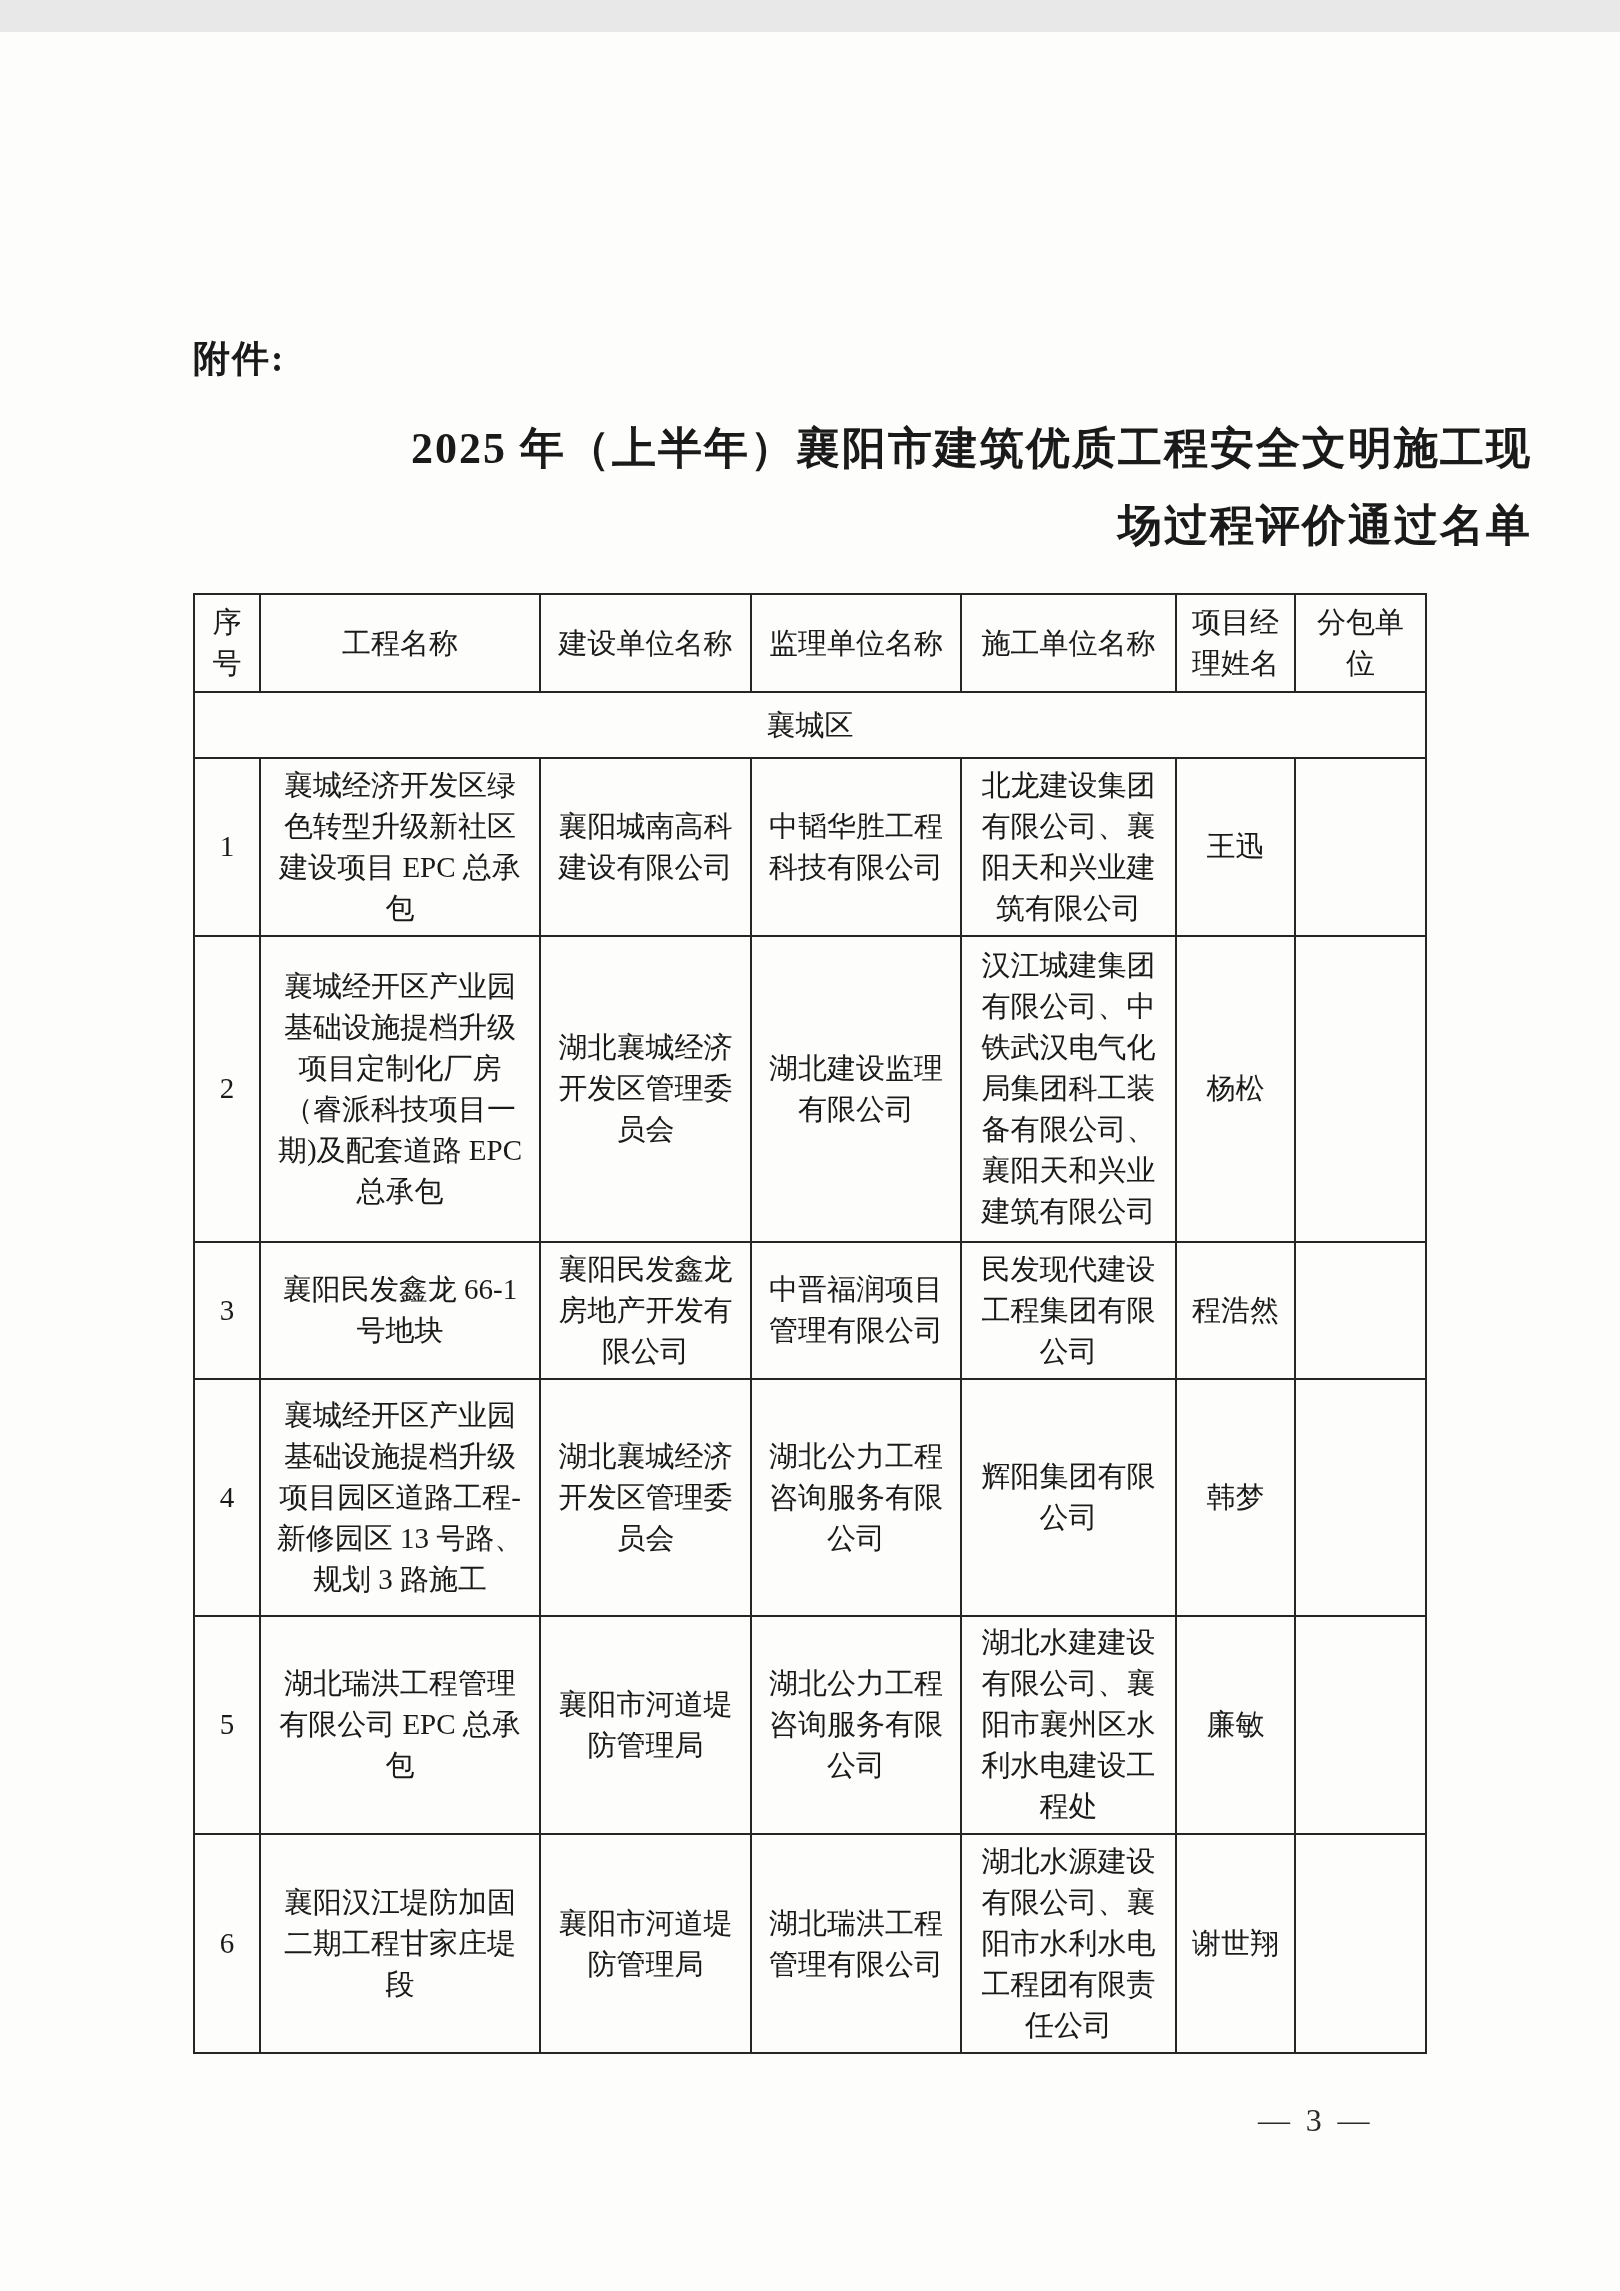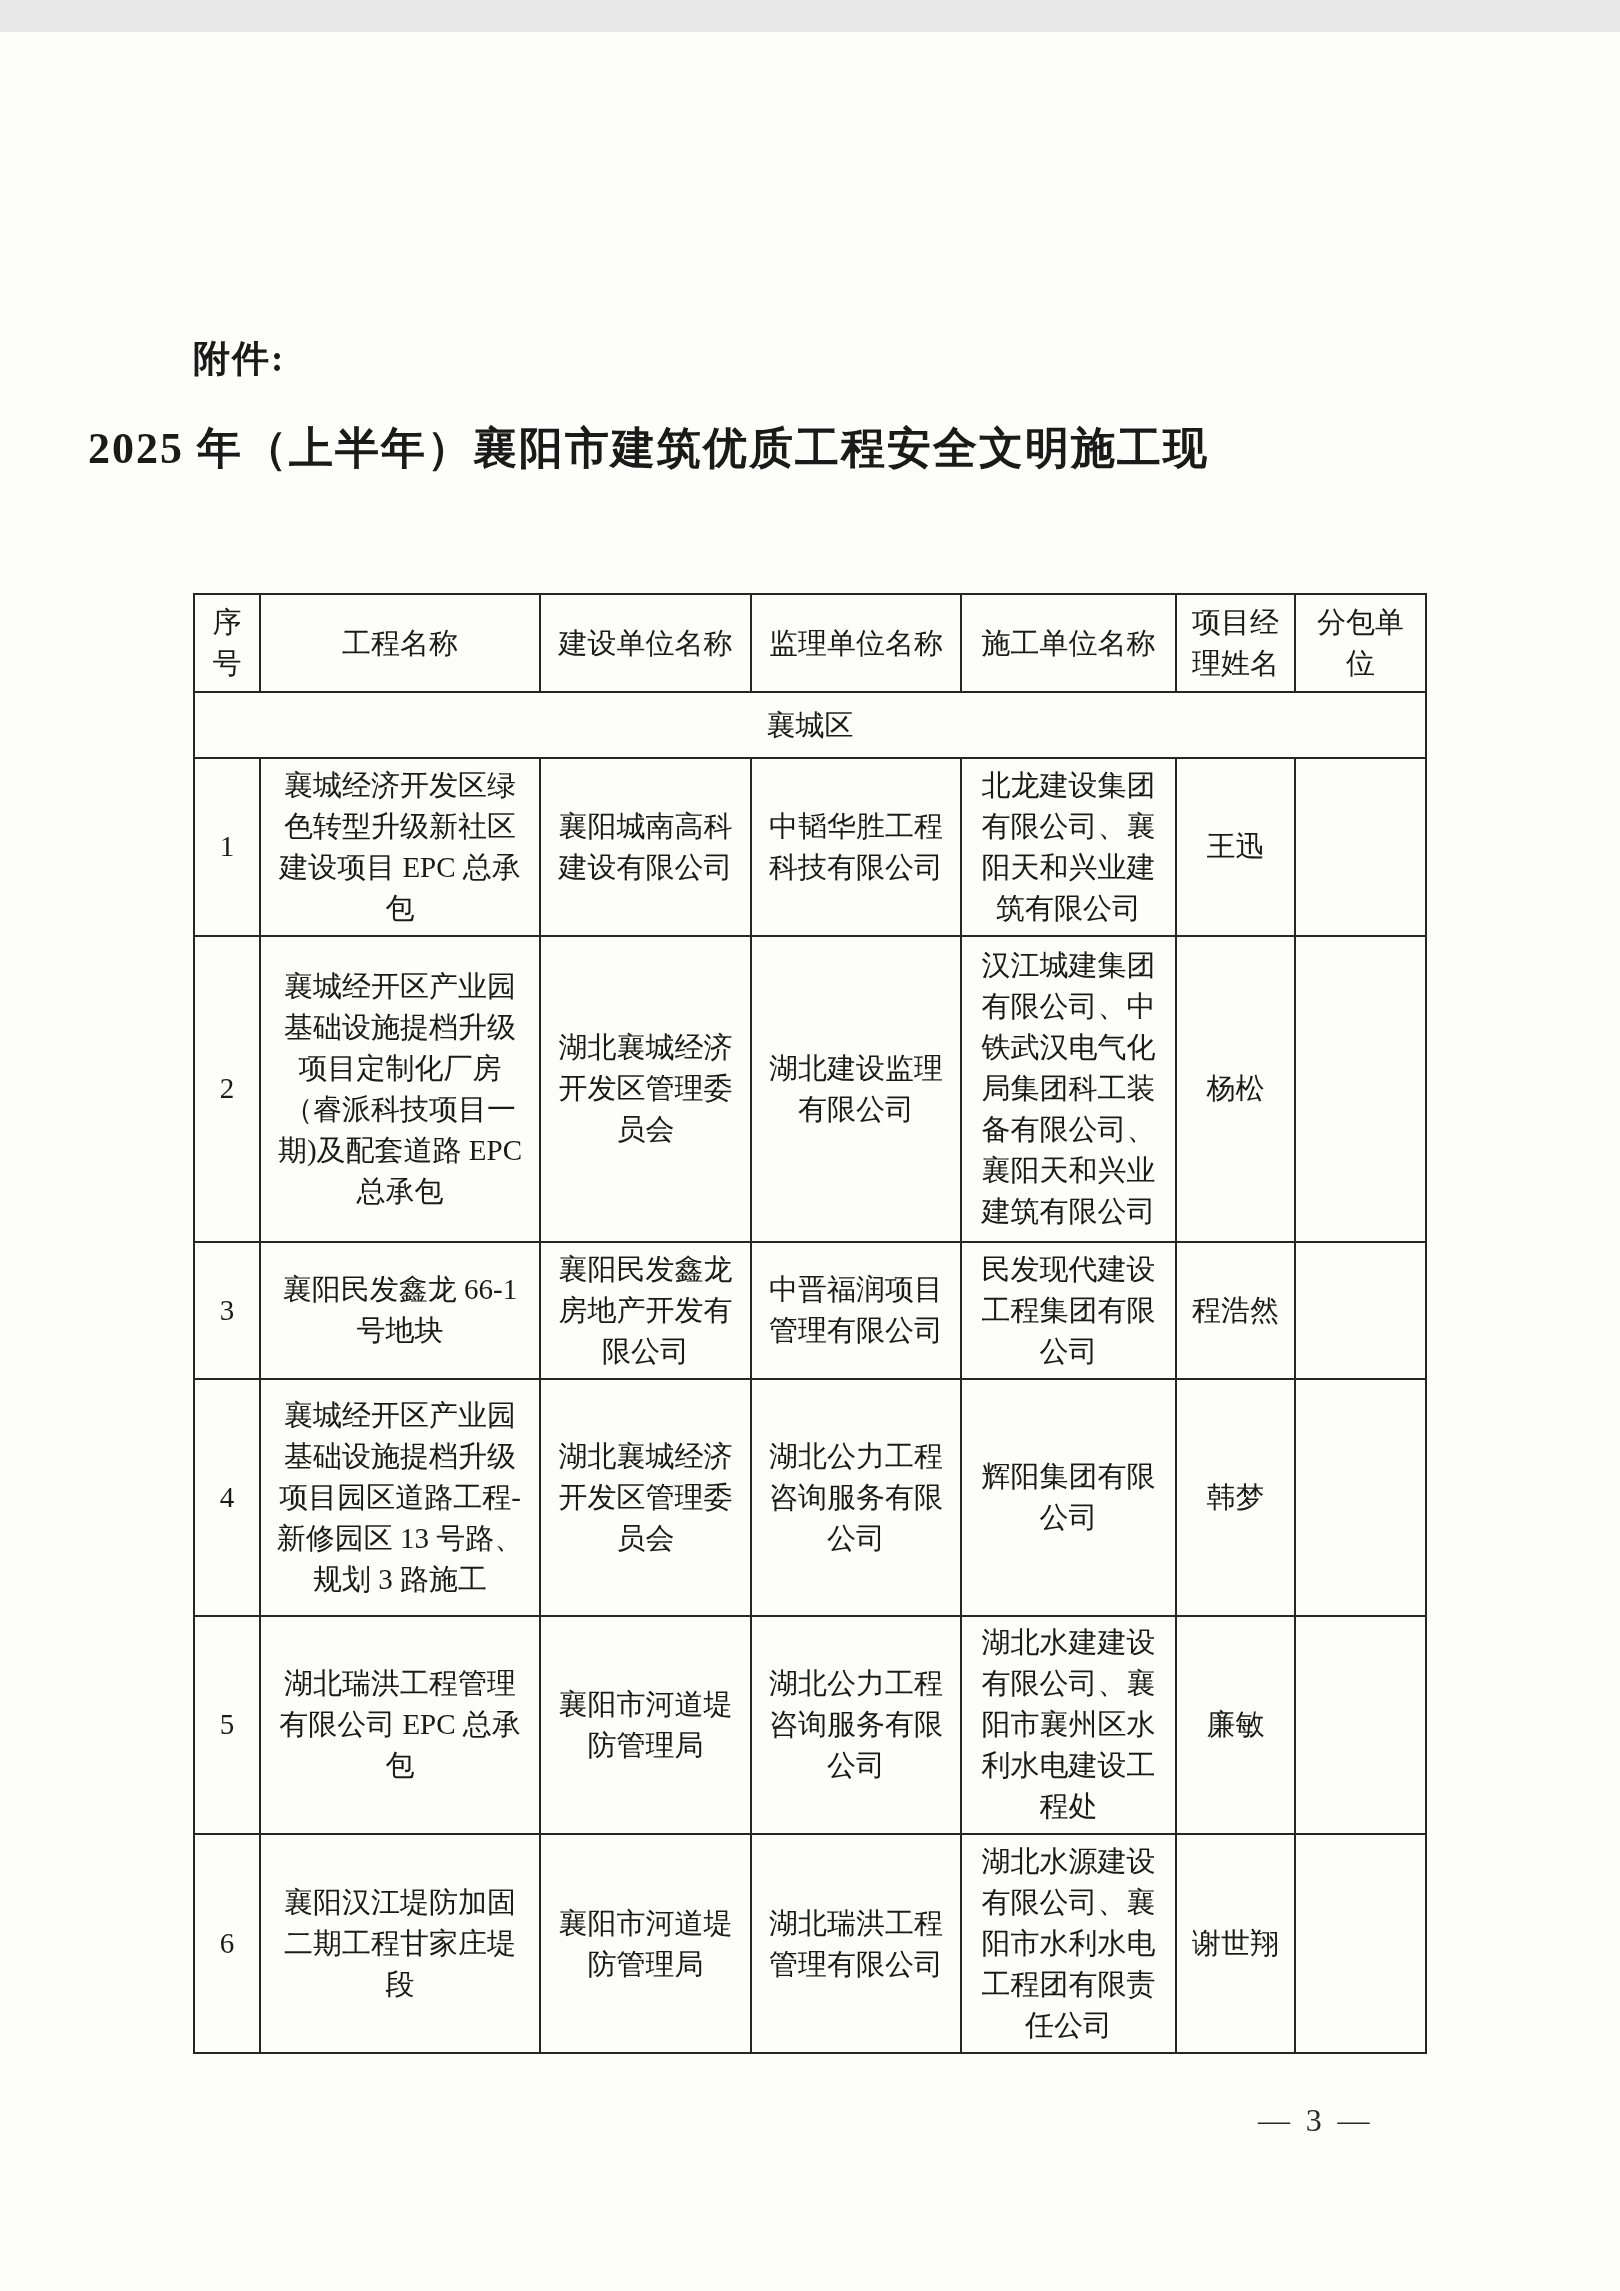--- a/index.html
+++ b/index.html
@@ -23,21 +23,21 @@
     top: 302px;
     font-size: 37px;
     font-weight: 700;
     letter-spacing: 2px;
   }
   .doc-title {
     position: absolute;
     left: 88px;
     top: 378px;
     width: 1444px;
-    text-align: left;
+    text-align: right;
     font-size: 44px;
     font-weight: 700;
     line-height: 77px;
     letter-spacing: 2px;
   }
   .doc-title .title-line { display: block; }
   table.list-table {
     position: absolute;
     left: 193px;
     top: 561px;
@@ -81,20 +81,21 @@
 </style>
 </head>
 <body>
 
 <div class="page">
 
   <div class="attachment">附件:</div>
 
   <div class="doc-title">
     <span class="title-line">2025 年（上半年）襄阳市建筑优质工程安全文明施工现</span>
+    <span class="title-line">场过程评价通过名单</span>
   </div>
 
   <table class="list-table">
     <colgroup>
       <col style="width:66px">
       <col style="width:280px">
       <col style="width:211px">
       <col style="width:210px">
       <col style="width:215px">
       <col style="width:119px">

